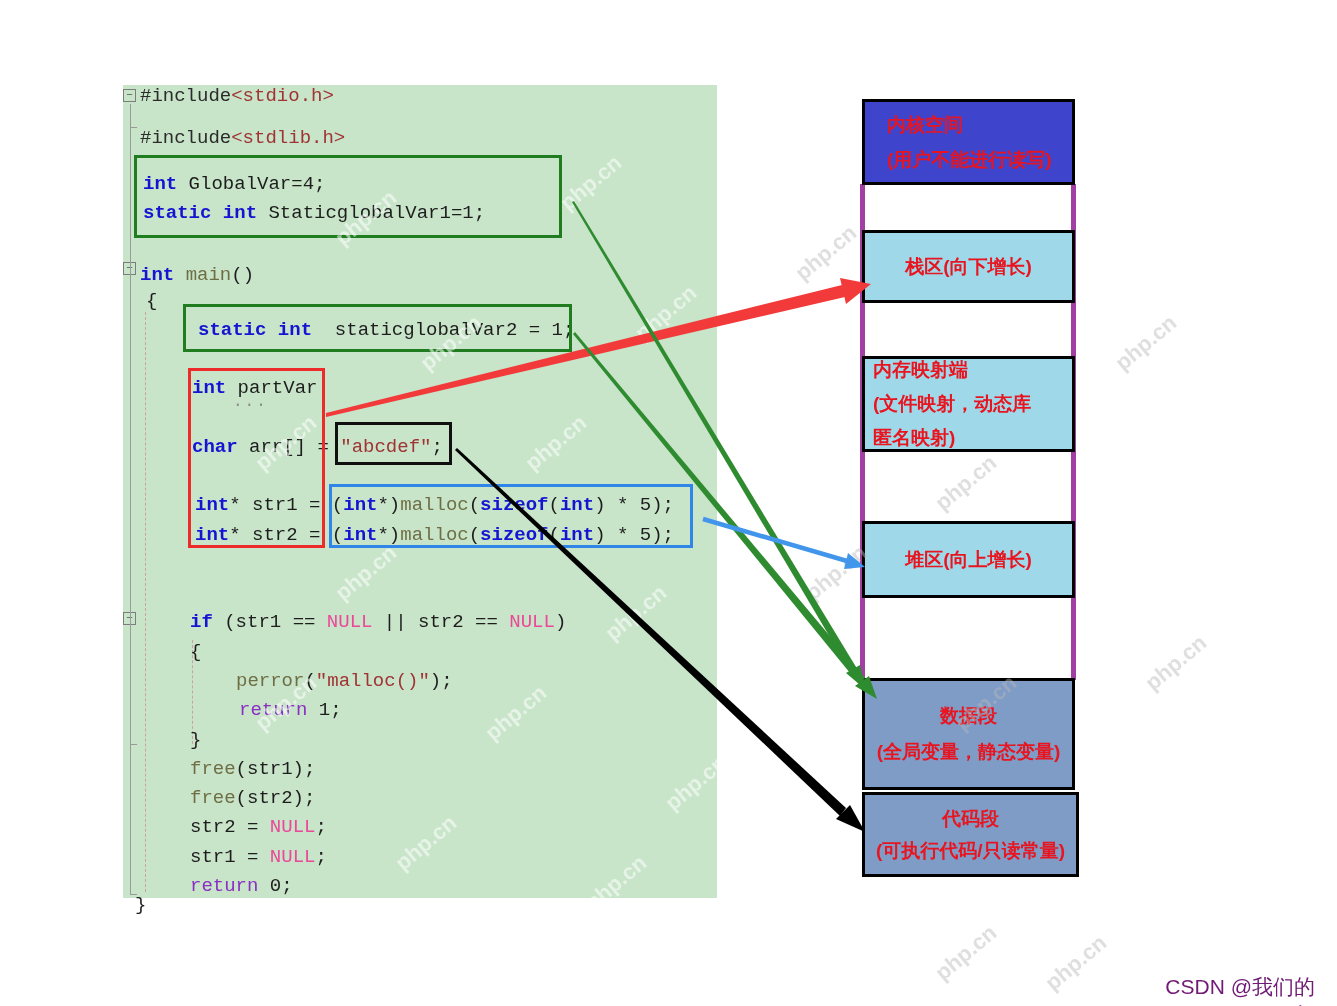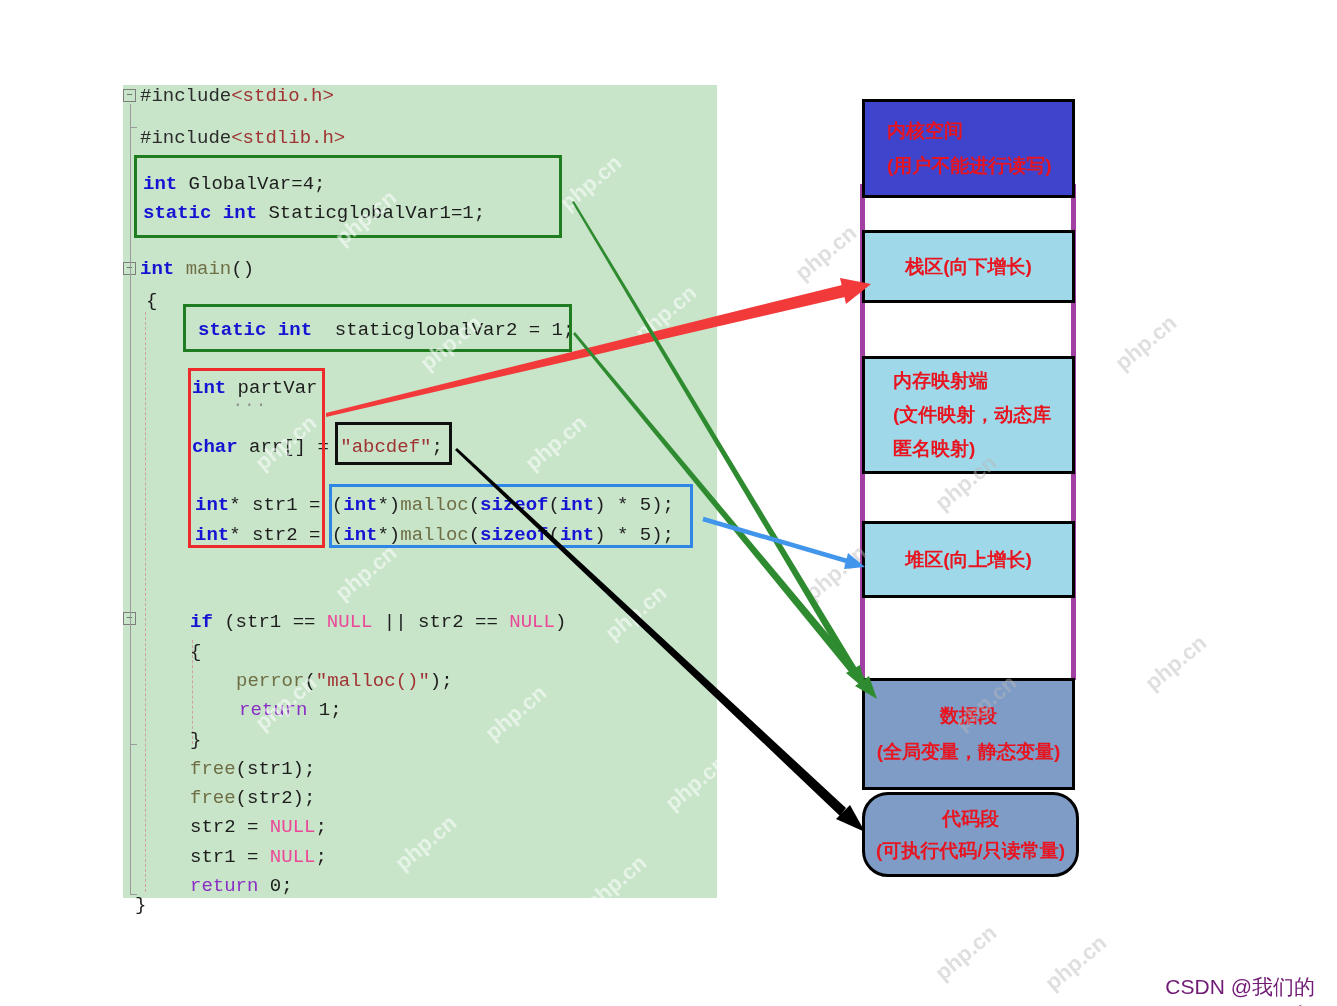--- a/index.html
+++ b/index.html
@@ -50,26 +50,26 @@
   .mem-rail{position:absolute;width:5px;background:#a23fa2;top:184px;height:496px;}
   .mem-sec{
     position:absolute;left:862px;width:213px;box-sizing:border-box;
     border:3px solid #000;display:flex;flex-direction:column;justify-content:center;
   }
   .mem-sec .ln{
     color:#e81520;font-weight:700;font-size:19px;line-height:24px;
     letter-spacing:0px;white-space:nowrap;
   }
   .mem-sec .ln:empty{display:none;}
-  .sec-kernel{top:99px;height:99px;background:#3f44cc;padding-left:22px;gap:11px;}
+  .sec-kernel{top:99px;height:86px;background:#3f44cc;padding-left:22px;gap:11px;}
   .sec-stack{top:230px;height:73px;background:#9fd9e9;align-items:center;}
-  .sec-mmap{top:356px;height:118px;background:#9fd9e9;padding-left:28px;gap:10px;}
+  .sec-mmap{top:356px;height:96px;background:#9fd9e9;padding-left:8px;gap:10px;}
   .sec-heap{top:521px;height:77px;background:#9fd9e9;align-items:center;}
   .sec-data{top:678px;height:112px;background:#7e9cc6;align-items:center;gap:12px;}
-  .sec-codeseg{top:792px;height:85px;width:217px;background:#7e9cc6;align-items:center;gap:8px;border-radius:26px;}
+  .sec-codeseg{top:792px;height:85px;width:217px;background:#7e9cc6;align-items:center;gap:8px;}
   
   #arrow-layer{position:absolute;left:0;top:0;z-index:30;pointer-events:none;}
   
   .wm{
     position:absolute;transform:rotate(-40deg);
     font-weight:700;font-size:22px;pointer-events:none;z-index:5;
     font-family:"Liberation Sans",sans-serif;
   }
   .wm-g{color:rgba(255,255,255,0.55);}
   .wm-w{color:rgba(185,185,185,0.45);}
@@ -95,21 +95,21 @@
 <div class="fold-tick" style="top:744px;"></div>
 <div class="fold-tick" style="top:894px;"></div>
 <div class="indent-guide" style="left:145px;top:312px;height:580px;"></div>
 <div class="indent-guide" style="left:192px;top:640px;height:104px;"></div>
 
 <div id="code-text">
     <div class="code-line" style="top: 83px; left: 140px;"><span class="tok-pp">#include</span><span class="tok-inc">&lt;stdio.h&gt;</span></div>
     <div class="code-line" style="top: 125px; left: 140px;"><span class="tok-pp">#include</span><span class="tok-inc">&lt;stdlib.h&gt;</span></div>
     <div class="code-line" style="top: 171px; left: 143px;"><span class="tok-kw">int</span><span class="tok-pl"> GlobalVar=4;</span></div>
     <div class="code-line" style="top: 200px; left: 143px;"><span class="tok-kw">static</span><span class="tok-pl"> </span><span class="tok-kw">int</span><span class="tok-pl"> StaticglobalVar1=1;</span></div>
-    <div class="code-line" style="top: 256px; left: 140px;"><span class="tok-kw">int</span><span class="tok-pl"> </span><span class="tok-fn">main</span><span class="tok-pl">()</span></div>
+    <div class="code-line" style="top: 262px; left: 140px;"><span class="tok-kw">int</span><span class="tok-pl"> </span><span class="tok-fn">main</span><span class="tok-pl">()</span></div>
     <div class="code-line" style="top: 288px; left: 146px;"><span class="tok-pl">{</span></div>
     <div class="code-line" style="top: 317px; left: 198px; text-align: center;"><span class="tok-kw">static</span><span class="tok-pl"> </span><span class="tok-kw">int</span><span class="tok-pl">  staticglobalVar2 = 1;</span></div>
     <div class="code-line" style="top: 375px; left: 192px;"><span class="tok-kw">int</span><span class="tok-pl"> partVar</span></div>
     <div class="code-line" style="top: 434px; left: 192px;"><span class="tok-kw">char</span><span class="tok-pl"> arr[] = </span><span class="tok-str">"abcdef"</span><span class="tok-pl">;</span></div>
     <div class="code-line" style="top: 492px; left: 195px;"><span class="tok-kw">int</span><span class="tok-pl">* str1 = (</span><span class="tok-kw">int</span><span class="tok-pl">*)</span><span class="tok-fn">malloc</span><span class="tok-pl">(</span><span class="tok-kw">sizeof</span><span class="tok-pl">(</span><span class="tok-kw">int</span><span class="tok-pl">) * 5);</span></div>
     <div class="code-line" style="top: 522px; left: 195px;"><span class="tok-kw">int</span><span class="tok-pl">* str2 = (</span><span class="tok-kw">int</span><span class="tok-pl">*)</span><span class="tok-fn">malloc</span><span class="tok-pl">(</span><span class="tok-kw">sizeof</span><span class="tok-pl">(</span><span class="tok-kw">int</span><span class="tok-pl">) * 5);</span></div>
     <div class="code-line" style="top: 609px; left: 190px;"><span class="tok-kw">if</span><span class="tok-pl"> (str1 == </span><span class="tok-nul">NULL</span><span class="tok-pl"> || str2 == </span><span class="tok-nul">NULL</span><span class="tok-pl">)</span></div>
     <div class="code-line" style="top: 639px; left: 190px;"><span class="tok-pl">{</span></div>
     <div class="code-line" style="top: 668px; left: 236px;"><span class="tok-fn">perror</span><span class="tok-pl">(</span><span class="tok-str">"malloc()"</span><span class="tok-pl">);</span></div>
     <div class="code-line" style="top: 697px; left: 239px; text-align: right;"><span class="tok-ret">return</span><span class="tok-pl"> 1;</span></div>

